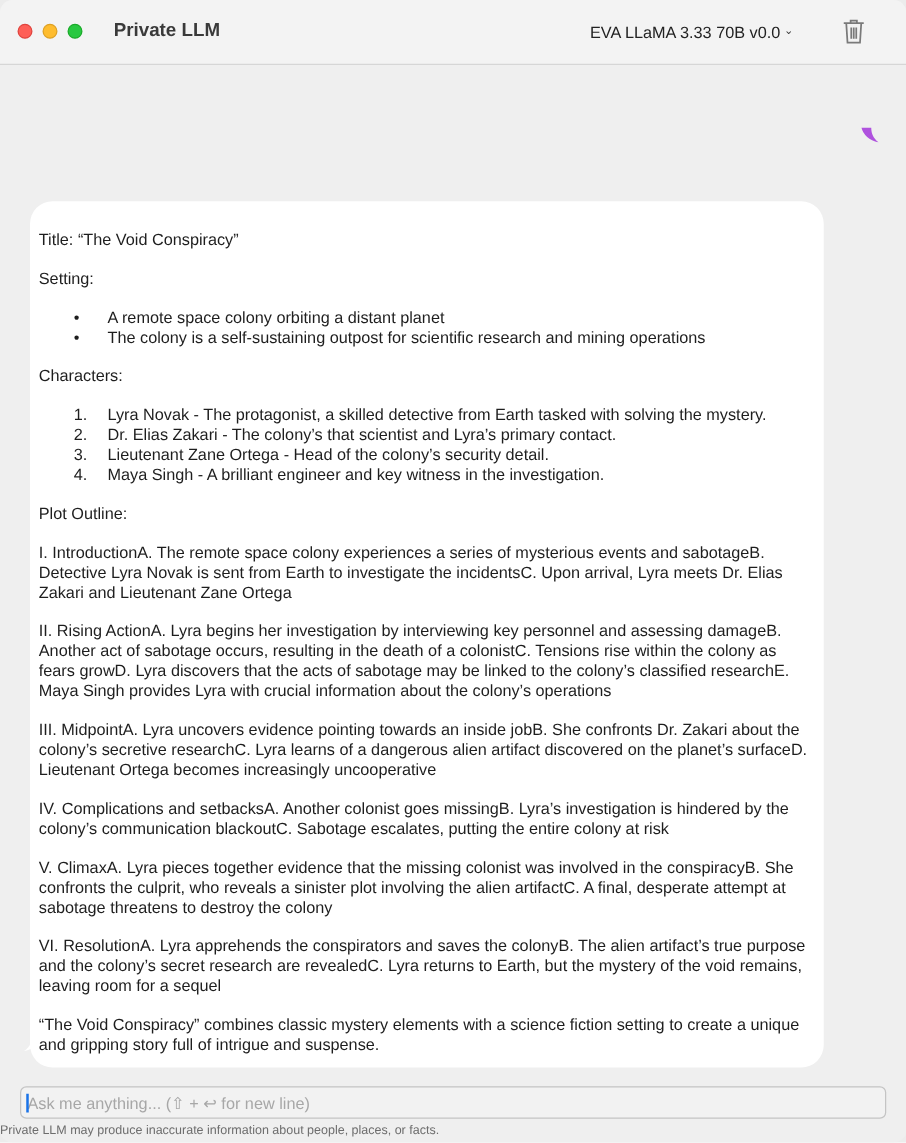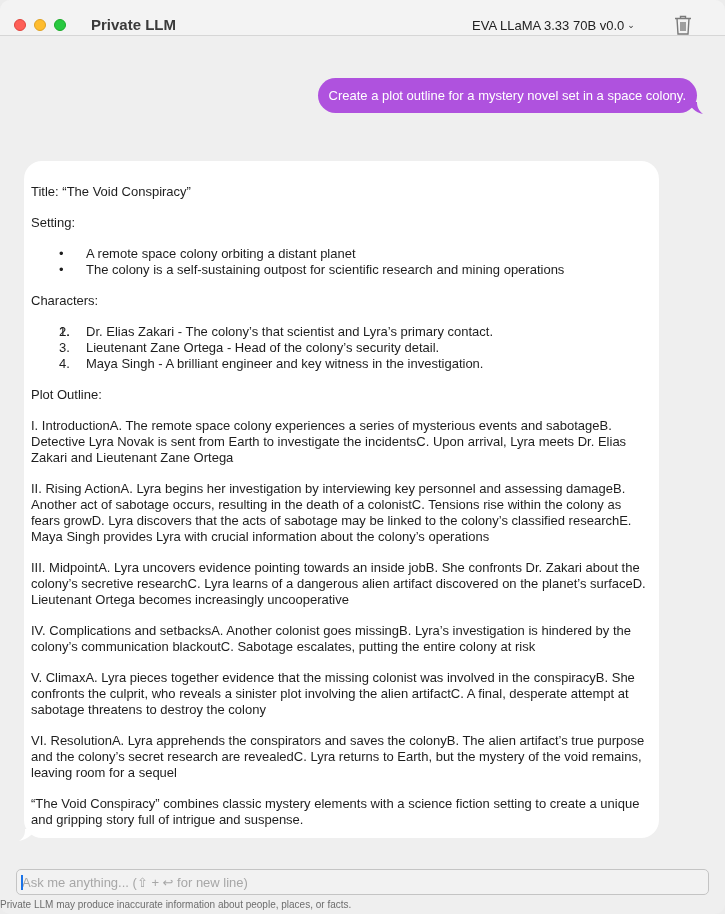--- a/index.html
+++ b/index.html
@@ -7,21 +7,21 @@
       width: 725px; height: 914px; overflow: hidden;
       background: #ececec;
       font-family: "Liberation Sans", "DejaVu Sans", sans-serif;
       color: #1f1f1f;
     }
     .window {
       position: relative; width: 725px; height: 914px;
       background: #efefef; border-radius: 10px; overflow: hidden;
     }
     .titlebar {
-      position: absolute; left: 0; top: 0; width: 725px; height: 36px;
+      position: absolute; left: 0; top: 0; width: 725px; height: 52px;
       background: #f3f3f3; border-bottom: 1px solid #d6d6d6;
       box-sizing: border-box;
     }
     .traffic { position: absolute; top: 19px; width: 12px; height: 12px; border-radius: 50%; }
     .t-close { left: 14px; background: #fe5f57; border: 0.5px solid #e0443e; box-sizing: border-box; }
     .t-min { left: 34px; background: #febc2e; border: 0.5px solid #dea123; box-sizing: border-box; }
     .t-max { left: 54px; background: #28c840; border: 0.5px solid #1aab29; box-sizing: border-box; }
     .app-title {
       position: absolute; left: 91px; top: 16px;
       font-size: 15px; font-weight: bold; color: #3a3a3a;
@@ -90,35 +90,34 @@
     </div>
     <svg class="trash" viewBox="0 0 20 22" fill="none" stroke="#7a7a7a" stroke-width="1.4">
       <path d="M2 4.5h16"></path>
       <path d="M7.5 4.5V2.5h5v2"></path>
       <path d="M4 4.5l1 15.5h10l1-15.5"></path>
       <path d="M8 8v9M10 8v9M12 8v9"></path>
     </svg>
   </div>
 
   <div class="chat">
-    <div class="user-bubble">Create a plot outline for a mystery novel set in a space colony.</div>
     <svg class="user-tail" viewBox="0 0 14 12">
       <path d="M0 0 C2 6 6 10 14 12 C9 8 8 4 8 0 Z" fill="#af52de"></path>
     </svg>
 
     <div class="ai-bubble">
       <p>Title: “The Void Conspiracy”</p>
       <p>Setting:</p>
       <ul>
         <li><span class="bullet">•</span><span>A remote space colony orbiting a distant planet</span></li>
         <li><span class="bullet">•</span><span>The colony is a self-sustaining outpost for scientific research and mining operations</span></li>
       </ul>
       <p>Characters:</p>
       <ol>
-        <li><span class="num">1.</span></li>
+        <li><span class="num">1.</span><span>Lyra Novak - The protagonist, a skilled detective from Earth tasked with solving the mystery.</span></li>
         <li><span class="num">2.</span><span>Dr. Elias Zakari - The colony’s that scientist and Lyra’s primary contact.</span></li>
         <li><span class="num">3.</span><span>Lieutenant Zane Ortega - Head of the colony’s security detail.</span></li>
         <li><span class="num">4.</span><span>Maya Singh - A brilliant engineer and key witness in the investigation.</span></li>
       </ol>
       <p>Plot Outline:</p>
       <p>I. IntroductionA. The remote space colony experiences a series of mysterious events and sabotageB. Detective Lyra Novak is sent from Earth to investigate the incidentsC. Upon arrival, Lyra meets Dr. Elias Zakari and Lieutenant Zane Ortega</p>
       <p>II. Rising ActionA. Lyra begins her investigation by interviewing key personnel and assessing damageB. Another act of sabotage occurs, resulting in the death of a colonistC. Tensions rise within the colony as fears growD. Lyra discovers that the acts of sabotage may be linked to the colony’s classified researchE. Maya Singh provides Lyra with crucial information about the colony’s operations</p>
       <p>III. MidpointA. Lyra uncovers evidence pointing towards an inside jobB. She confronts Dr. Zakari about the colony’s secretive researchC. Lyra learns of a dangerous alien artifact discovered on the planet’s surfaceD. Lieutenant Ortega becomes increasingly uncooperative</p>
       <p>IV. Complications and setbacksA. Another colonist goes missingB. Lyra’s investigation is hindered by the colony’s communication blackoutC. Sabotage escalates, putting the entire colony at risk</p>
       <p>V. ClimaxA. Lyra pieces together evidence that the missing colonist was involved in the conspiracyB. She confronts the culprit, who reveals a sinister plot involving the alien artifactC. A final, desperate attempt at sabotage threatens to destroy the colony</p>

